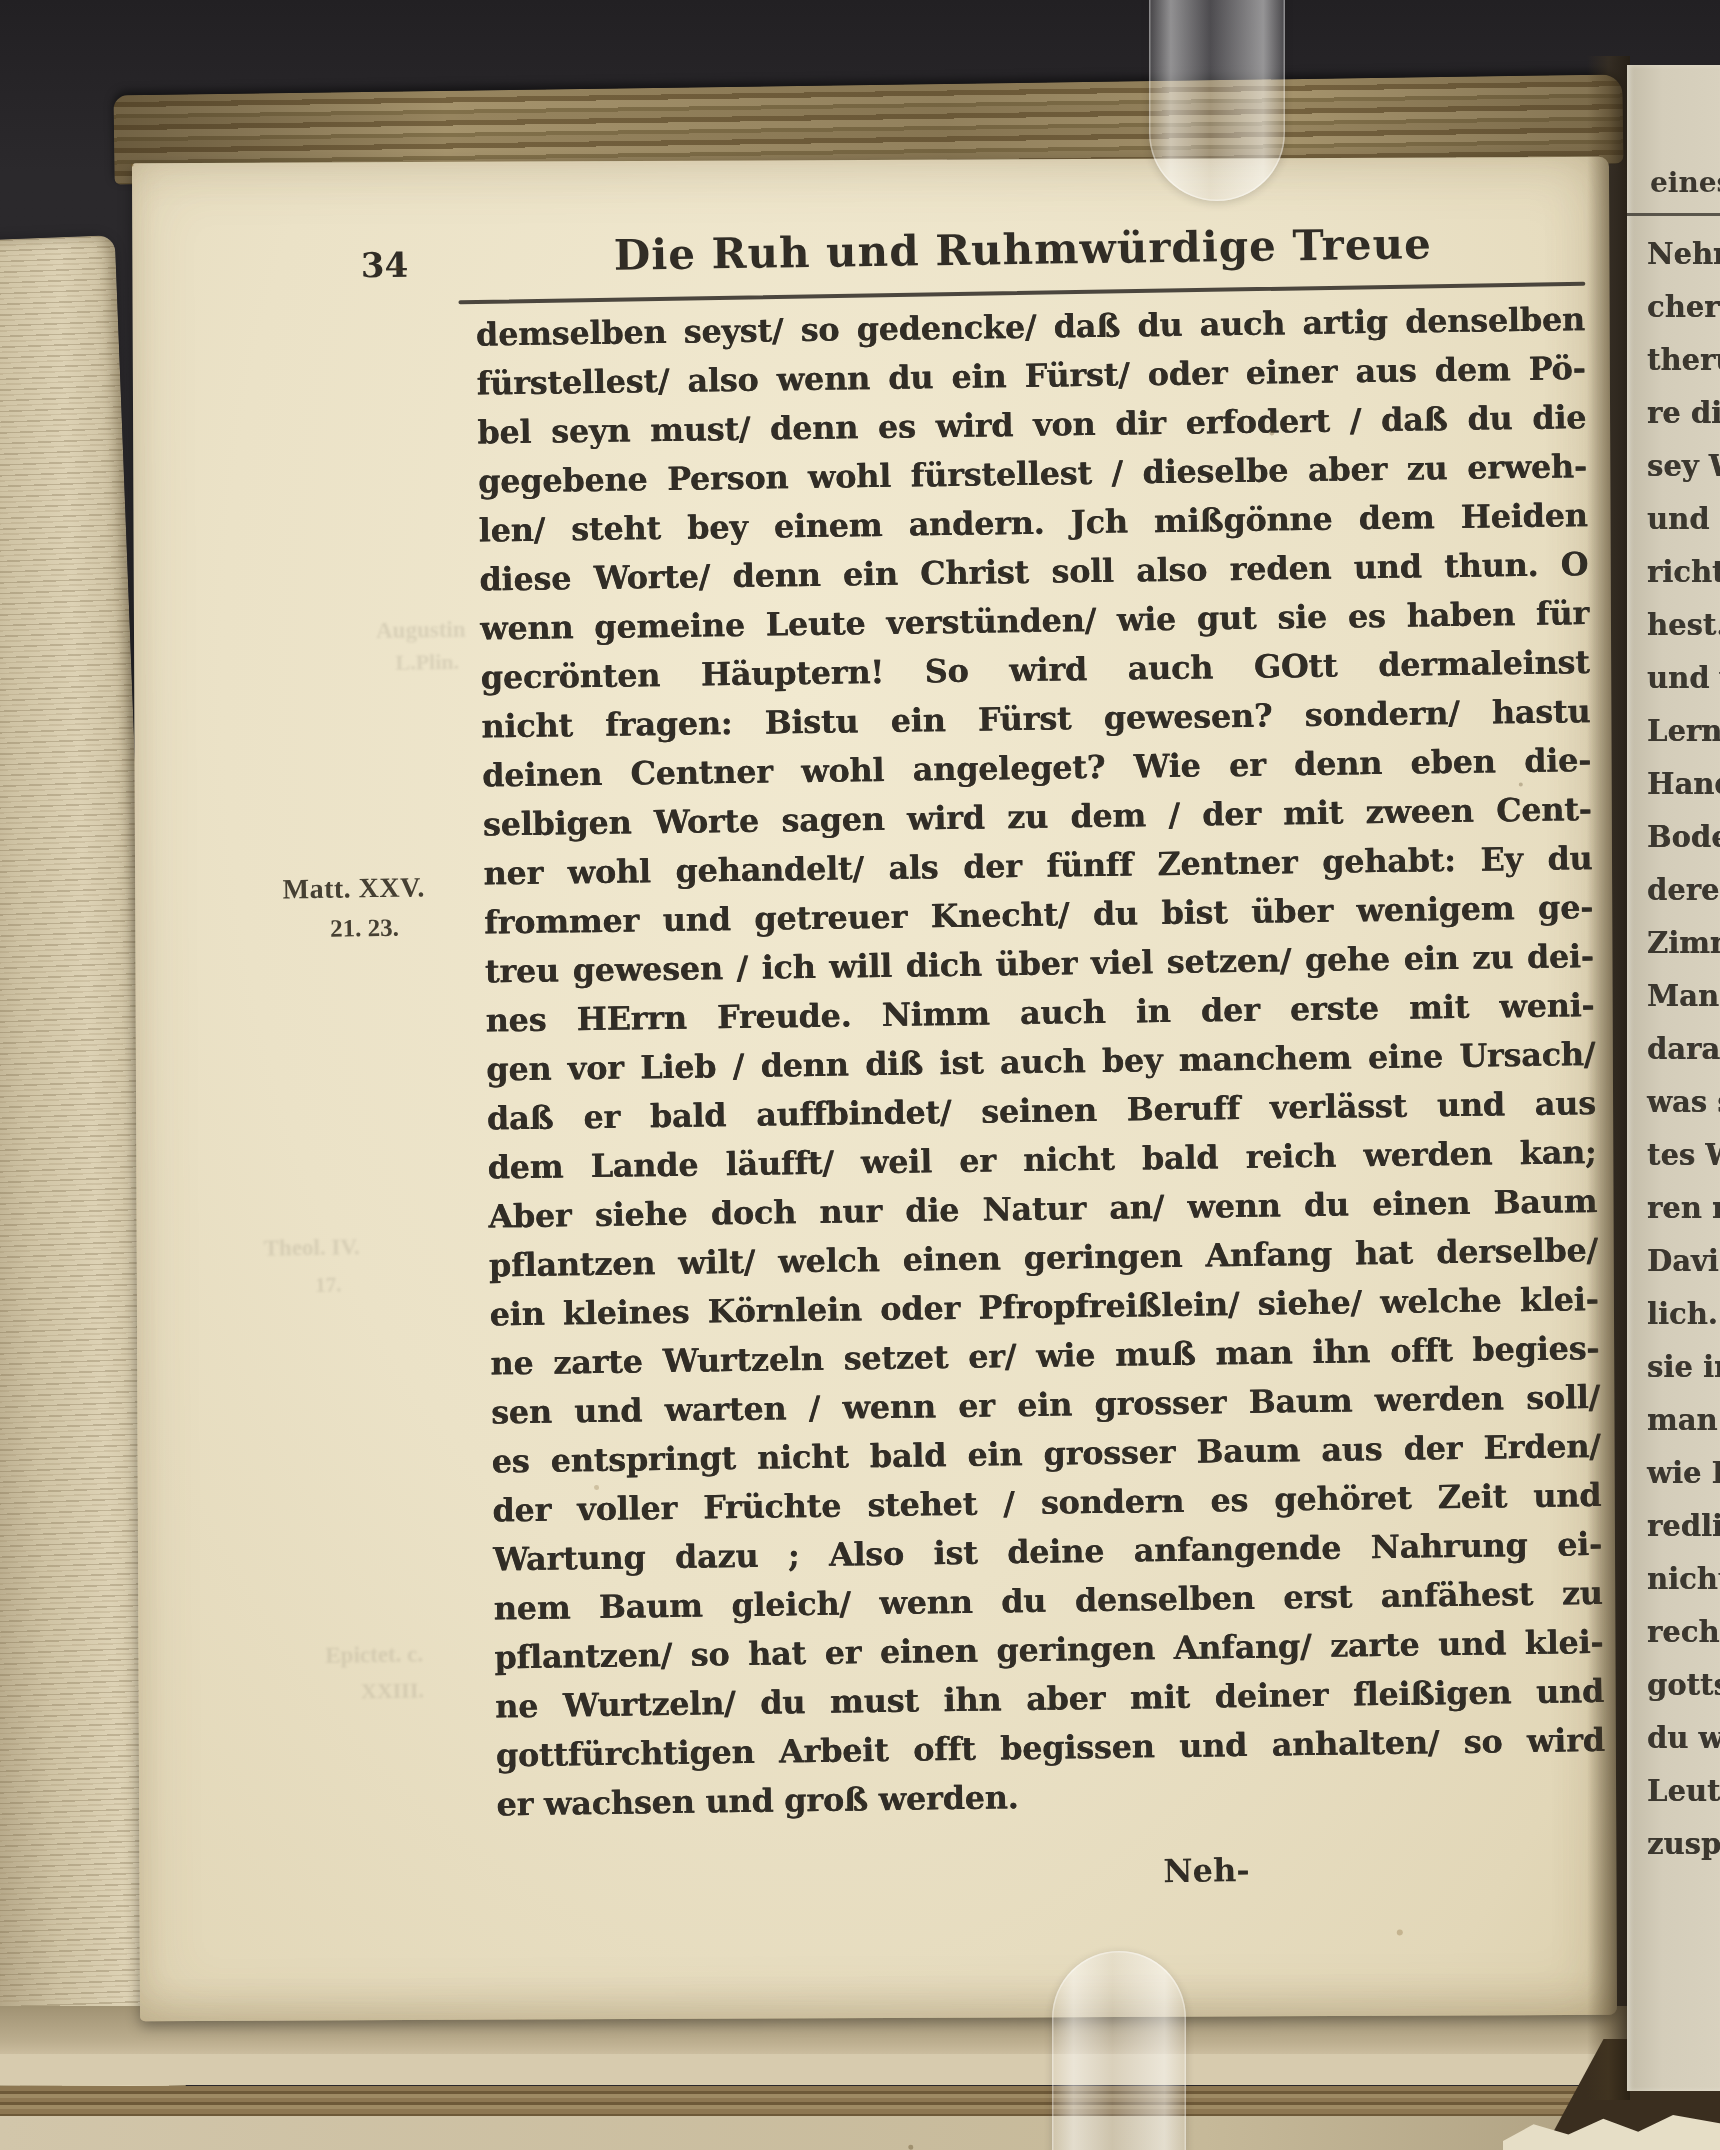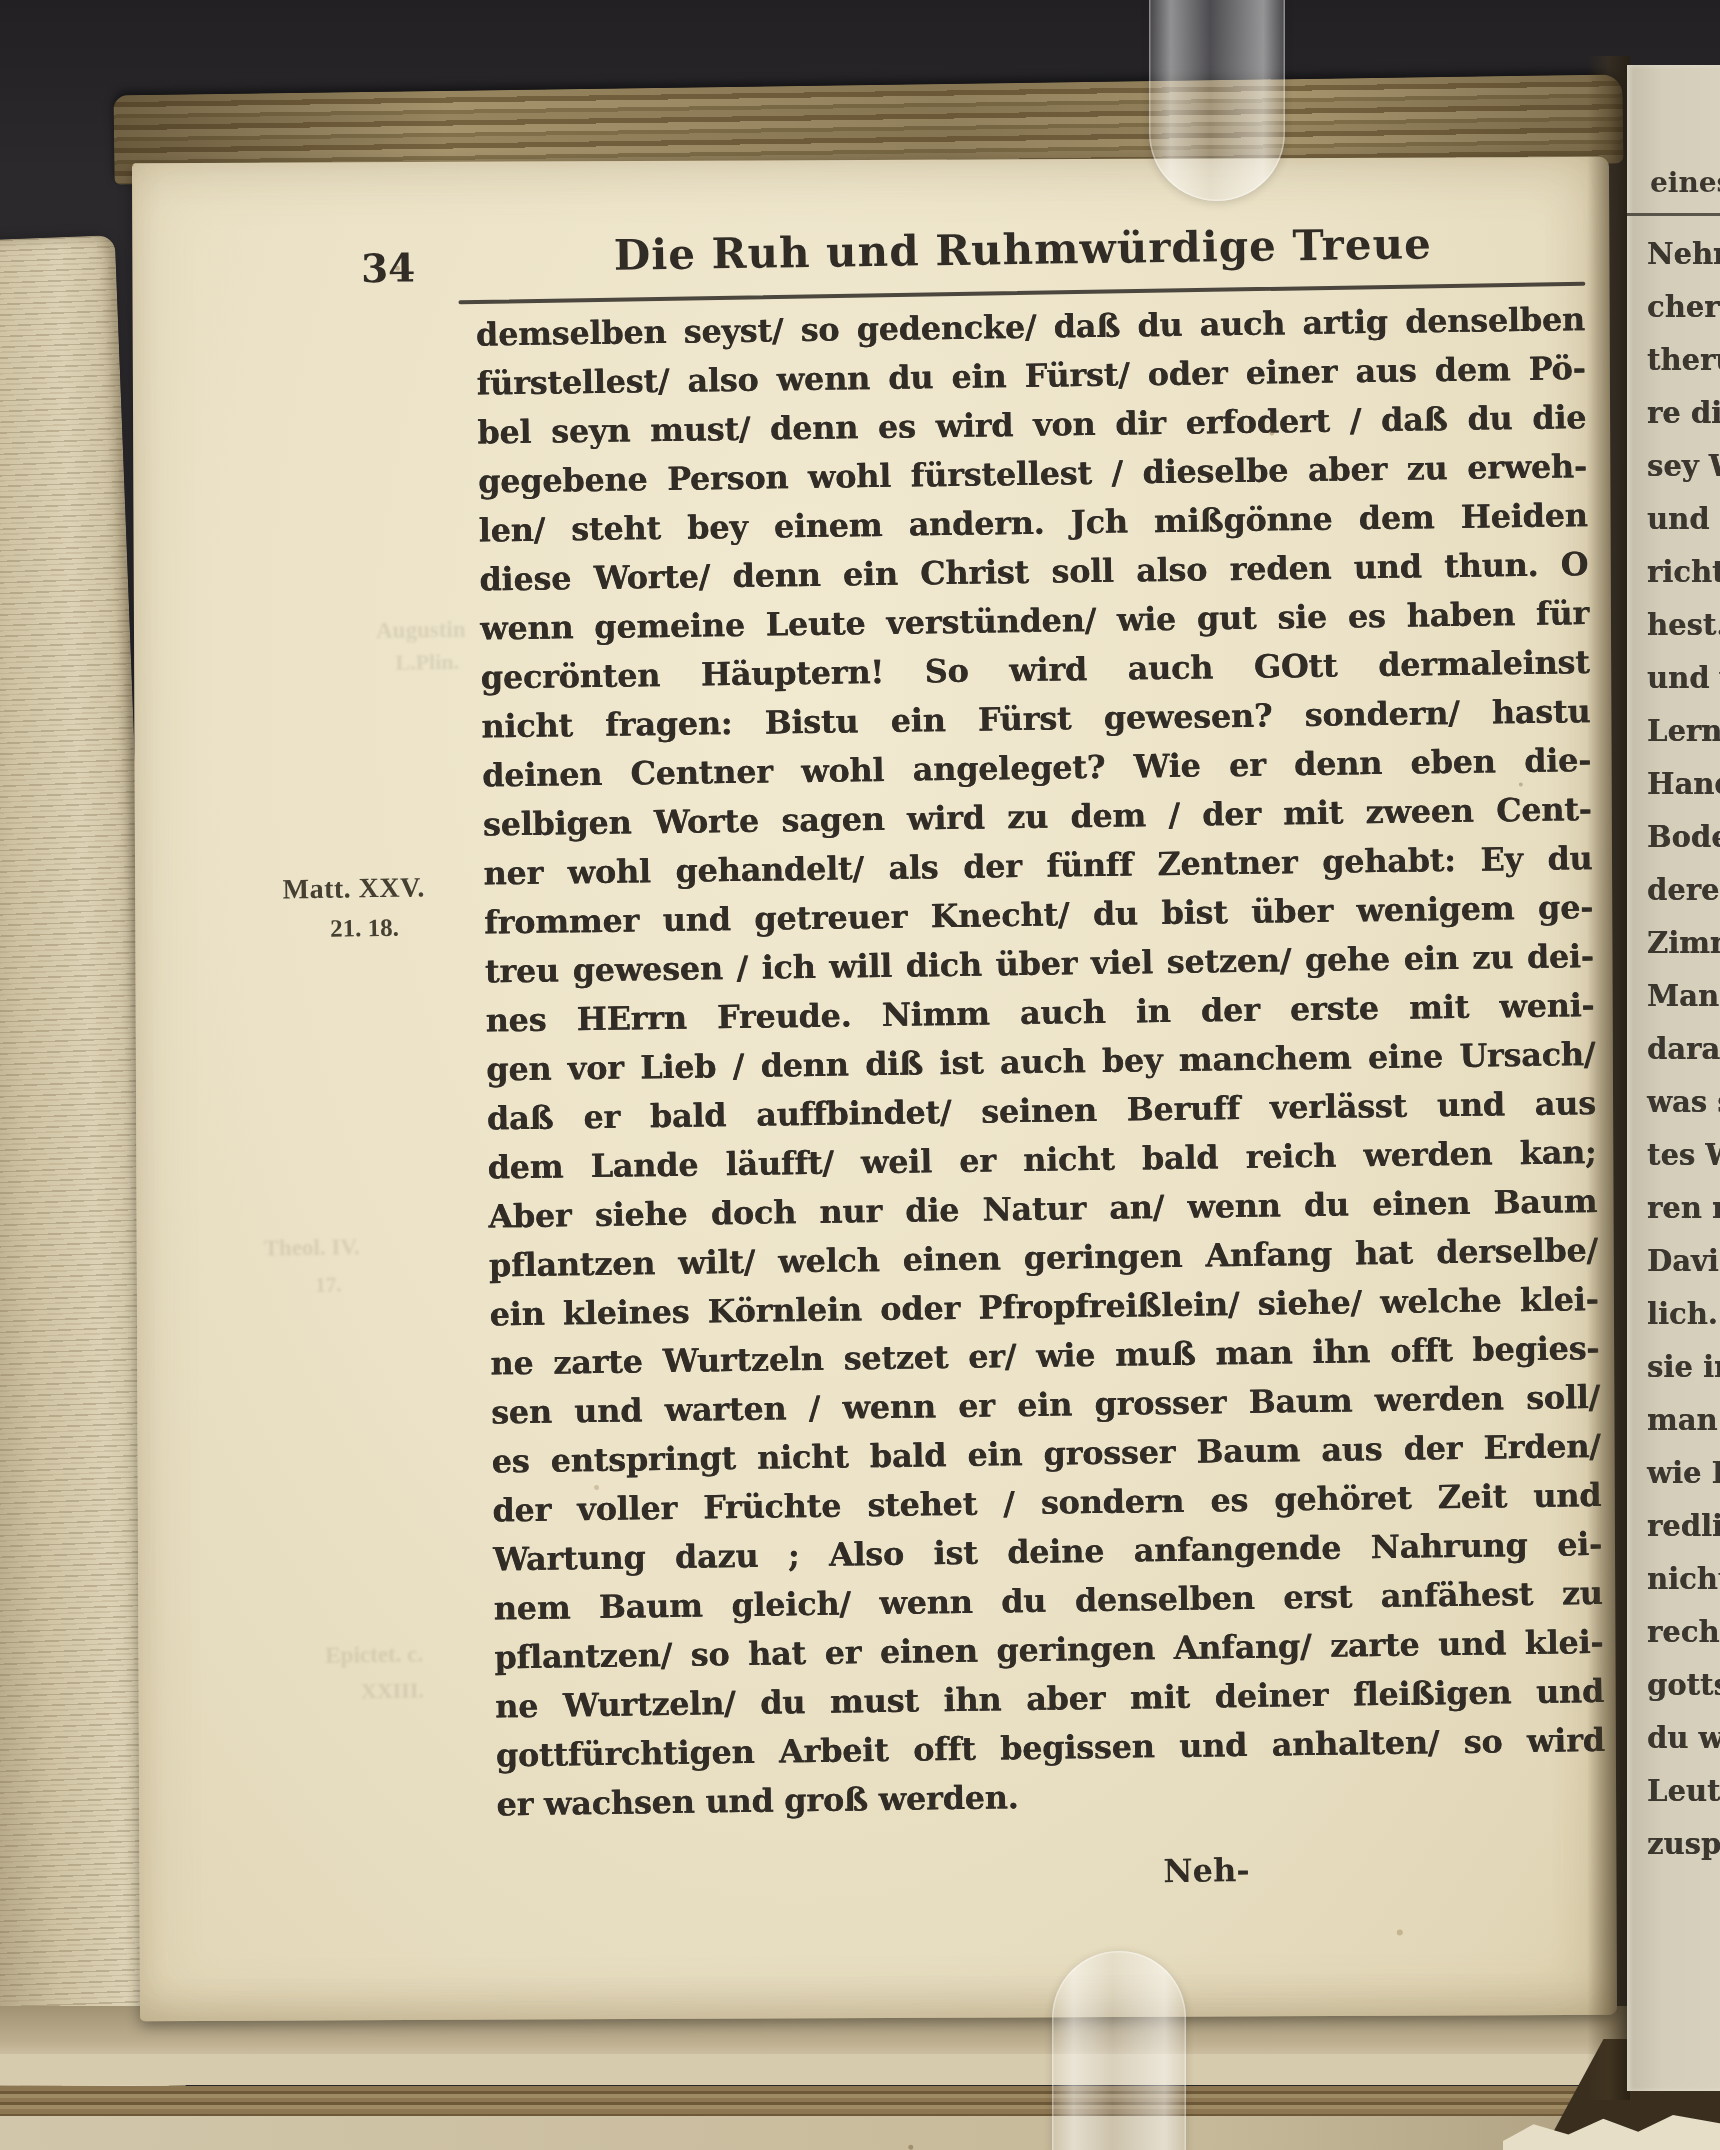--- a/index.html
+++ b/index.html
@@ -42,21 +42,21 @@
   .page{
     position:absolute;left:136px;top:160px;width:1477px;height:1858px;
     transform:rotate(-0.25deg);
     border-radius:4px 10px 8px 5px;
     background:radial-gradient(ellipse at 45% 28%, #f1e9d0 0%, #ebe2c7 50%, #e2d7b8 88%, #dcd0ae 100%);
     box-shadow:inset 0 0 66px rgba(120,95,50,.16), inset -23px 0 46px rgba(115,92,50,.14),
                inset 0 -15px 30px rgba(115,92,50,.12), 0 5px 14px rgba(0,0,0,.35);
   }
   .content{position:absolute;left:0;top:0;width:100%;height:100%;
     transform:rotate(-0.55deg);transform-origin:20px 152px;color:#312d26;}
-  .pageno{position:absolute;left:229px;top:85px;font-size:39px;font-weight:700;}
+  .pageno{position:absolute;left:229px;top:85px;font-size:34px;font-weight:700;}
   .running-title{position:absolute;left:330px;top:74px;width:1122px;text-align:center;
     font-size:42px;font-weight:700;letter-spacing:1px;white-space:nowrap;}
   .title-rule{position:absolute;left:326px;top:140px;width:1127px;height:3.6px;
     background:#34302a;opacity:.88;border-radius:2px;transform:rotate(-0.15deg);}
   .body-lines{position:absolute;left:343px;top:152px;width:1109px;
     font-size:32px;font-weight:700;letter-spacing:-0.3px;}
   .body-lines > div{height:49px;line-height:49px;white-space:normal;
     text-align:justify;text-align-last:justify;
     text-shadow:0.3px 0 0 rgba(49,45,38,.85);}
   .body-lines > div:last-child{text-align-last:left;}
@@ -146,21 +146,21 @@
         <div>der voller Früchte stehet / sondern es gehöret Zeit und</div>
         <div>Wartung dazu ; Also ist deine anfangende Nahrung ei-</div>
         <div>nem Baum gleich/ wenn du denselben erst anfähest zu</div>
         <div>pflantzen/ so hat er einen geringen Anfang/ zarte und klei-</div>
         <div>ne Wurtzeln/ du must ihn aber mit deiner fleißigen und</div>
         <div>gottfürchtigen Arbeit offt begissen und anhalten/ so wird</div>
         <div>er wachsen und groß werden.</div>
       </div>
 
     <div class="margin-note mn-1">Matt. XXV.</div>
-    <div class="margin-note mn-2">21. 18.</div>
+    <div class="margin-note mn-2">21. 23.</div>
 
     <div class="ghost g-1">Augustin</div>
     <div class="ghost g-2">L.Plin.</div>
     <div class="ghost g-3">Theol. IV.</div>
     <div class="ghost g-4">17.</div>
     <div class="ghost g-5">Epictet. c.</div>
     <div class="ghost g-6">XXIII.</div>
 
     <div class="catchword">Neh-</div>
     <div class="specks"></div>

